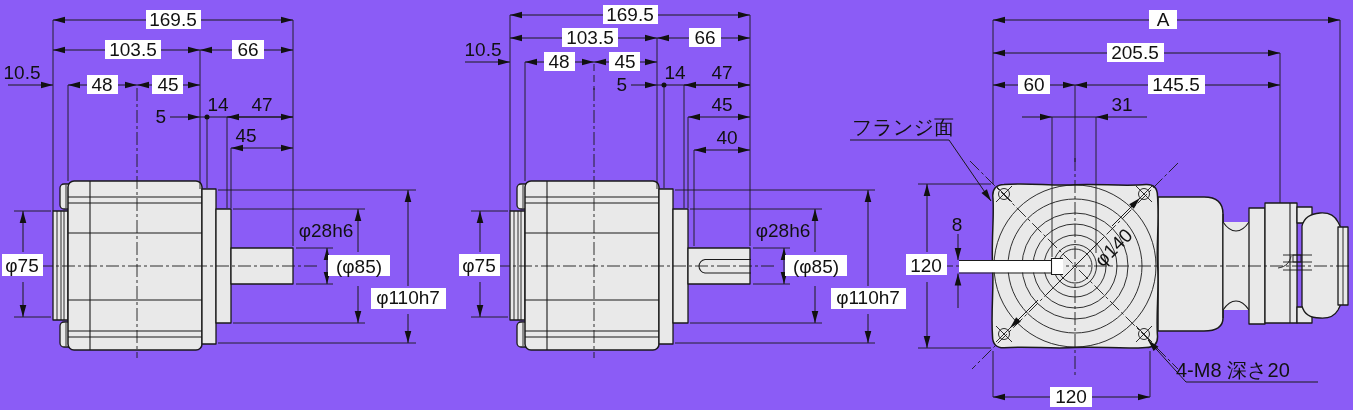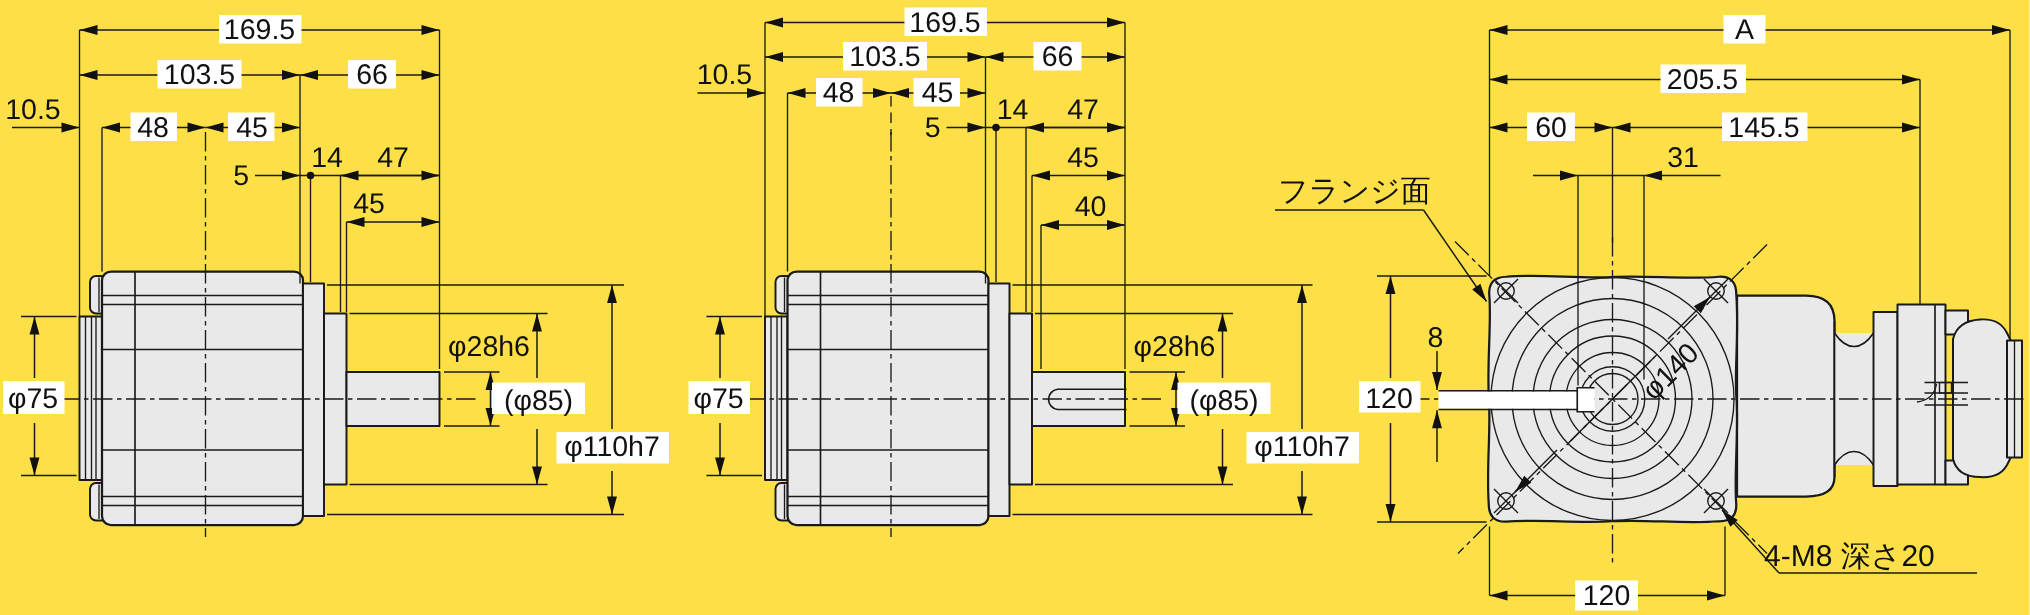--- a/index.html
+++ b/index.html
@@ -1,16 +1,16 @@
 <!DOCTYPE html>
 <html><head>
 <meta charset="utf-8">
 <style>
   html,body{margin:0;padding:0;background:#fff;}
-  .stage{width:1353px;height:410px;position:relative;background:#fde047;overflow:hidden;}
+  .stage{width:1353px;height:410px;position:relative;background:#8b5cf6;overflow:hidden;}
   svg{display:block;}
   .ol{fill:#e9e9e9;stroke:#1a1a1a;stroke-width:1.5;stroke-linejoin:round;}
   .ol2{fill:#e9e9e9;stroke:#1a1a1a;stroke-width:1.3;stroke-linejoin:round;}
   .ln{stroke:#1a1a1a;stroke-width:1.1;fill:none;}
   .tn{stroke:#1a1a1a;stroke-width:0.9;fill:none;}
   .dm{stroke:#1a1a1a;stroke-width:1;fill:none;}
   .cl{stroke:#1a1a1a;stroke-width:0.9;fill:none;stroke-dasharray:13 3 3 3;}
   .wh{fill:#fff;stroke:none;}
   text.d{font:19px "Liberation Sans",sans-serif;fill:#111;text-anchor:middle;}
   text.j{font:20px "Liberation Sans",sans-serif;fill:#111;}

